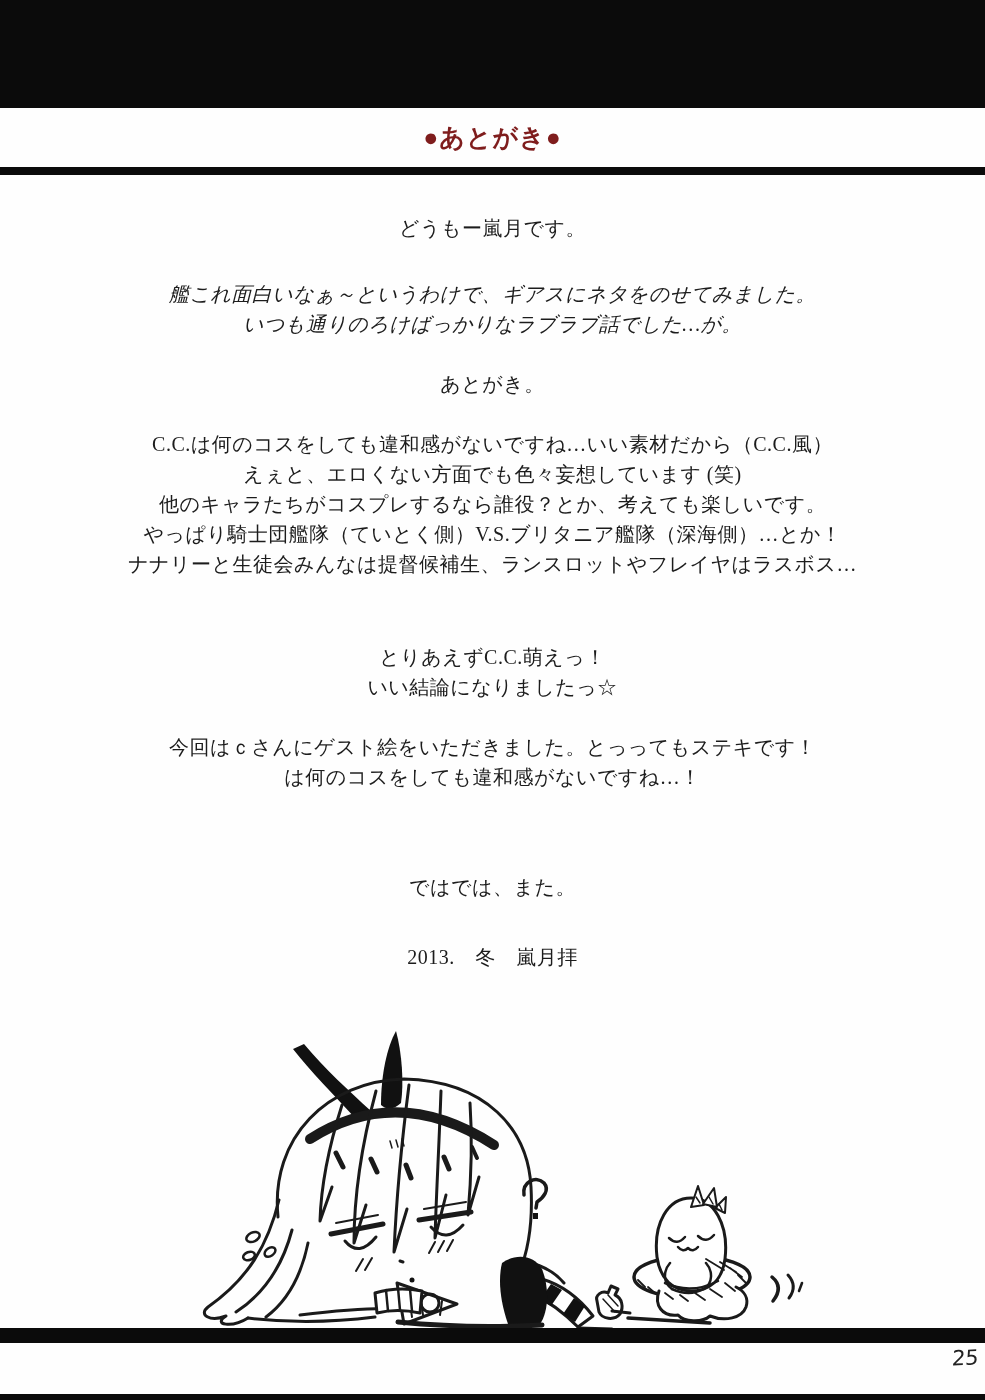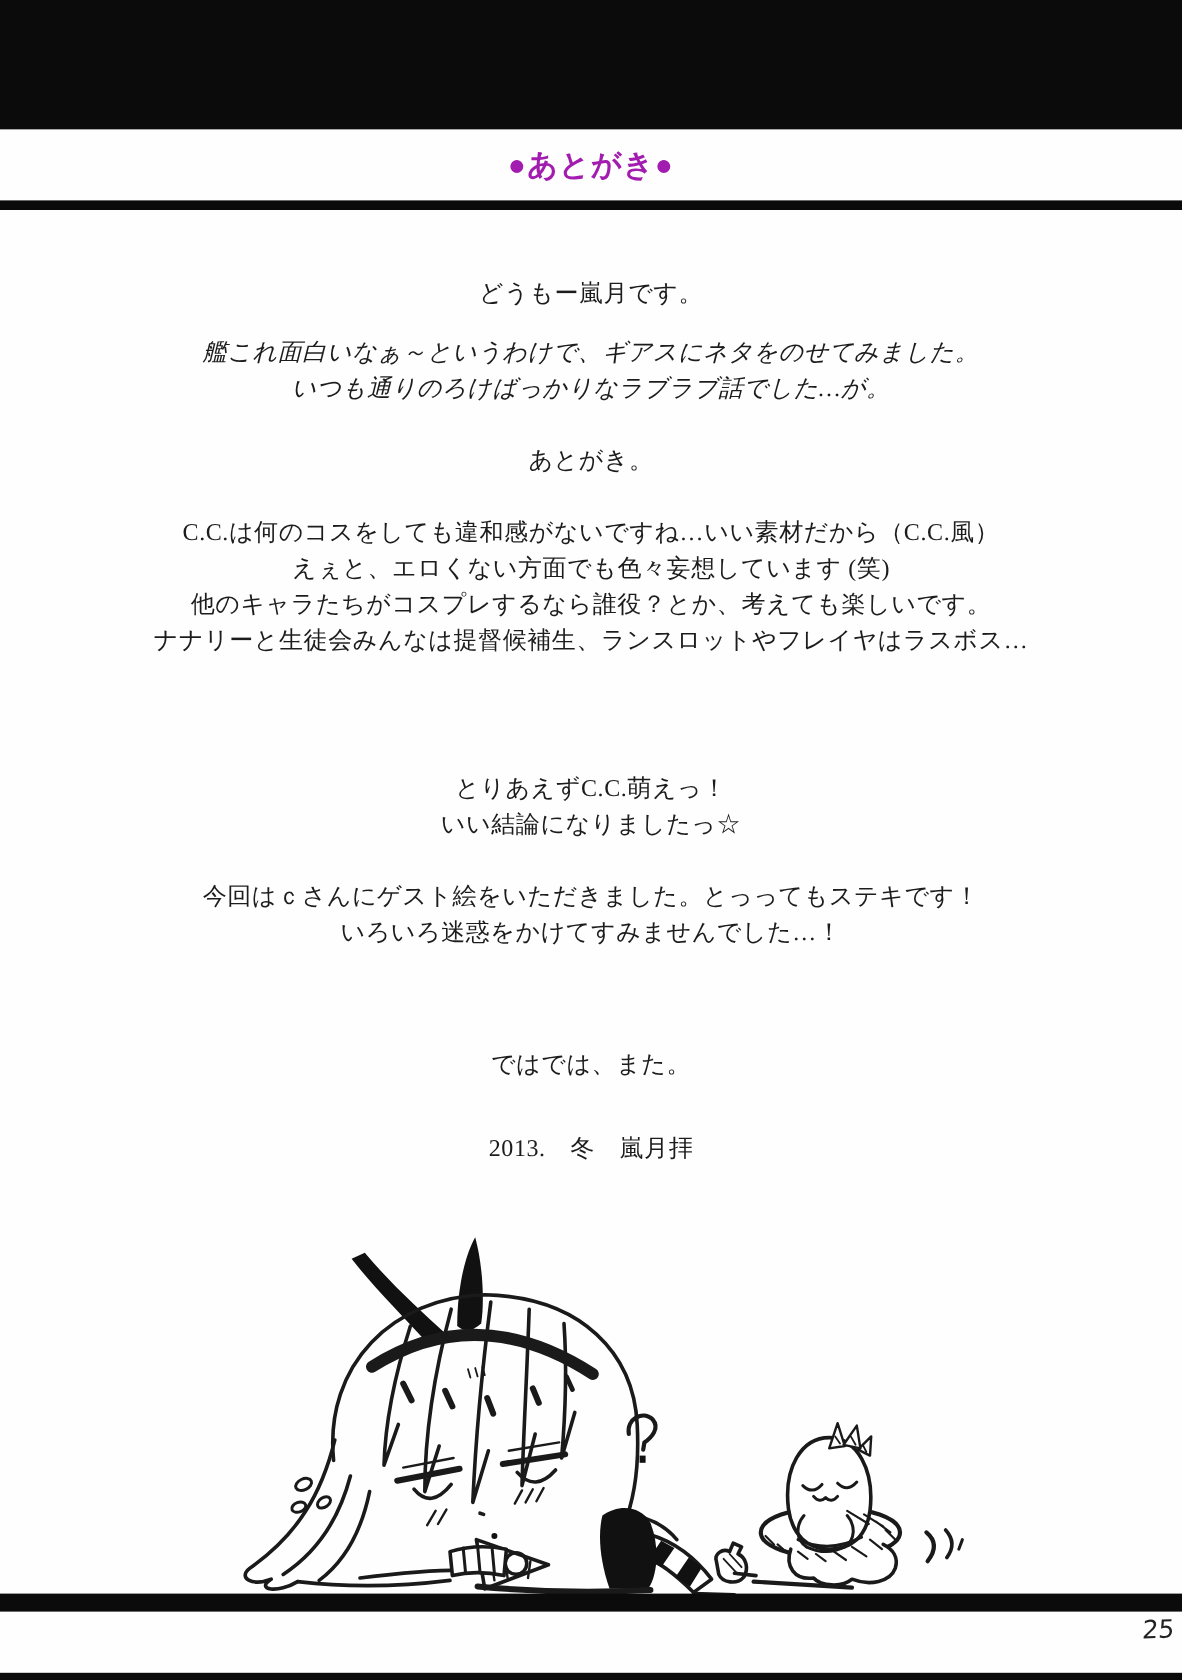--- a/index.html
+++ b/index.html
@@ -12,27 +12,27 @@
   .bar{position:absolute;left:0;width:985px;background:#0b0b0b;}
   #top-bar{top:0;height:108px;}
   #divider{top:167px;height:8px;}
   #bottom-bar{top:1328px;height:15px;}
   #bottom-edge{top:1394px;height:6px;}
   #title-band{
     position:absolute;top:108px;left:0;width:985px;height:59px;
     display:flex;align-items:center;justify-content:center;background:#fefefe;
   }
   #page-title{
-    font-size:25px;font-weight:bold;letter-spacing:1px;color:#a21caf;
+    font-size:25px;font-weight:bold;letter-spacing:1px;color:#7f1d1d;
   }
   .para{
     position:absolute;left:0;width:985px;text-align:center;
     font-size:20px;line-height:30px;letter-spacing:0.5px;
   }
-  #p0{top:230px;} #p1{top:279px;font-style:italic;} #p2{top:369px;} #p3{top:429px;}
+  #p0{top:213px;} #p1{top:279px;font-style:italic;} #p2{top:369px;} #p3{top:429px;}
   #p4{top:642px;} #p5{top:732px;} #p6{top:872px;} #p7{top:942px;}
   #illustration{position:absolute;left:150px;top:1025px;width:700px;height:310px;}
   #page-number{
     position:absolute;top:1346px;left:952px;width:30px;
     font-family:"DejaVu Sans",sans-serif;font-size:21px;color:#222;
     transform:skewX(-6deg) rotate(-2deg);
   }
 </style>
 </head>
 <body>
@@ -53,29 +53,30 @@
     <div>艦これ面白いなぁ～というわけで、ギアスにネタをのせてみました。</div>
     <div>いつも通りのろけばっかりなラブラブ話でした…が。</div>
   </div>
   <div class="para" id="p2">
     <div>あとがき。</div>
   </div>
   <div class="para" id="p3">
     <div>C.C.は何のコスをしても違和感がないですね…いい素材だから（C.C.風）</div>
     <div>えぇと、エロくない方面でも色々妄想しています (笑)</div>
     <div>他のキャラたちがコスプレするなら誰役？とか、考えても楽しいです。</div>
+    <div>やっぱり騎士団艦隊（ていとく側）V.S.ブリタニア艦隊（深海側）…とか！</div>
     <div>ナナリーと生徒会みんなは提督候補生、ランスロットやフレイヤはラスボス…</div>
   </div>
   <div class="para" id="p4">
     <div>とりあえずC.C.萌えっ！</div>
     <div>いい結論になりましたっ☆</div>
   </div>
   <div class="para" id="p5">
     <div>今回はｃさんにゲスト絵をいただきました。とっってもステキです！</div>
-    <div>いろいろ迷惑をかけてすみませんでした…！</div>
+    <div>は何のコスをしても違和感がないですね…！</div>
   </div>
   <div class="para" id="p6">
     <div>ではでは、また。</div>
   </div>
   <div class="para" id="p7">
     <div>2013.　冬　嵐月拝</div>
   </div>
 </div>
 
 <div id="illustration">

